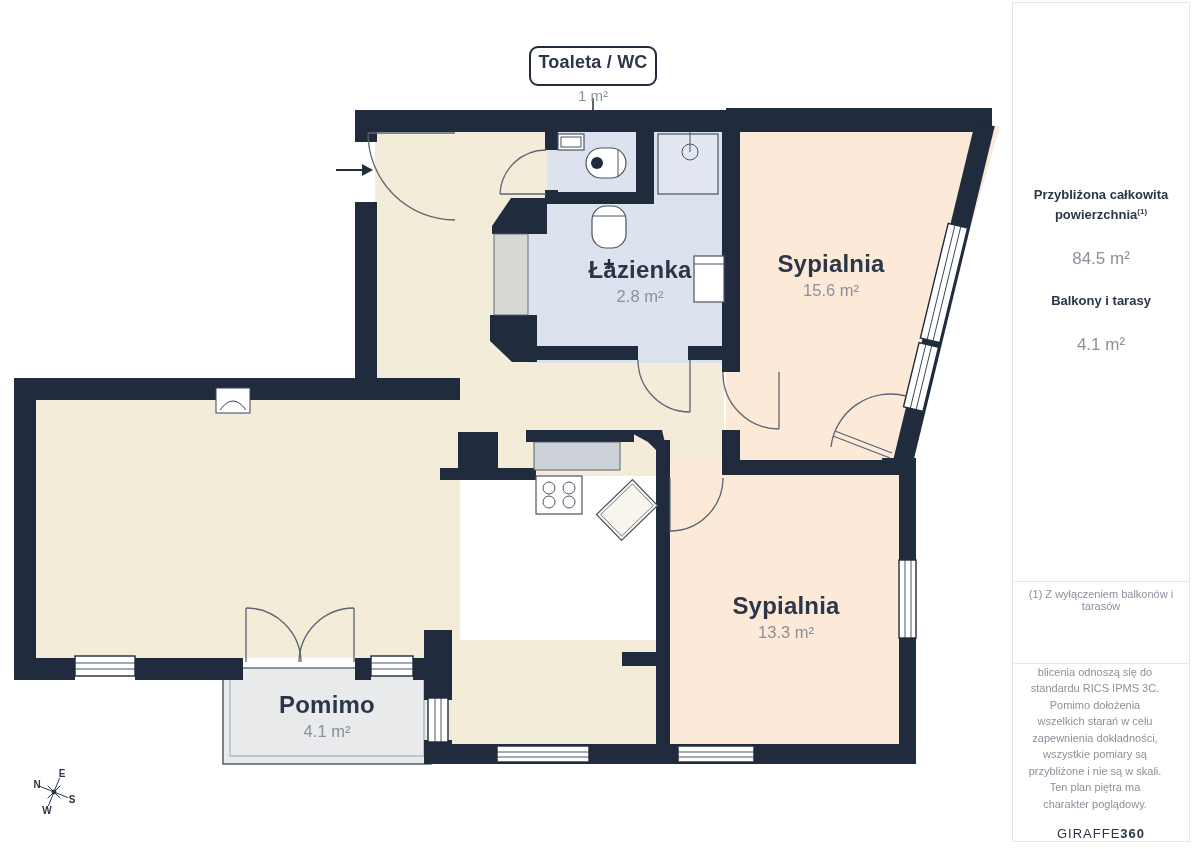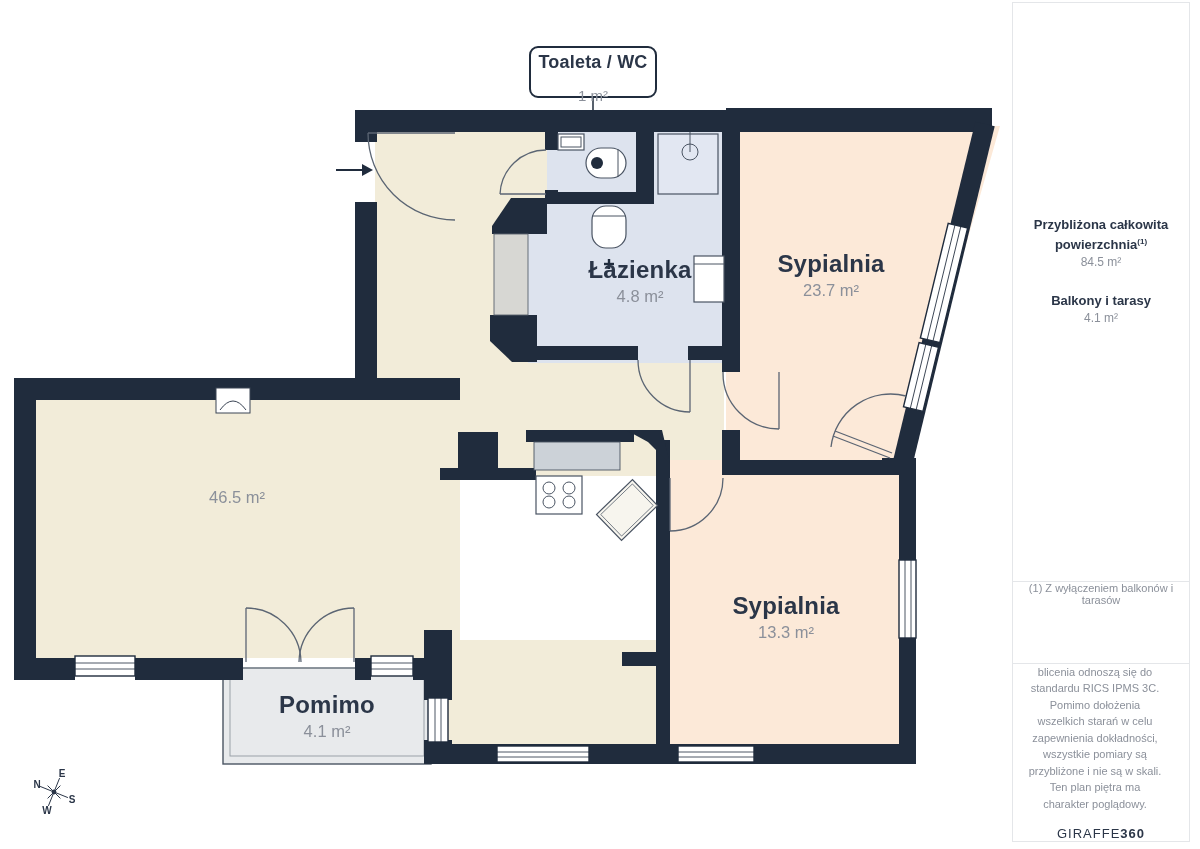--- a/index.html
+++ b/index.html
@@ -23,38 +23,38 @@
   .furn-grey{fill:#ccd2d8;stroke:var(--furnline);stroke-width:.9;}
   .furn-line{stroke:var(--furnline);stroke-width:1;fill:none;}
   .shaft{fill:#d7d7d3;stroke:#5a626e;stroke-width:.9;}
   .dark{fill:var(--wall);}
   .arrow{stroke:var(--wall);stroke-width:2;}
 
   .room-label{position:absolute;transform:translate(-50%,0);text-align:center;white-space:nowrap;}
   .room-name{font-size:24px;font-weight:bold;color:var(--accentText);letter-spacing:.2px;}
   .room-area{font-size:16.5px;color:var(--mutedText);margin-top:3px;}
 
-  .callout{position:absolute;left:529px;top:46px;width:128px;height:52px;background:#fff;
+  .callout{position:absolute;left:529px;top:46px;width:128px;height:40px;background:#fff;
            border:2.5px solid var(--wall);border-radius:9px;text-align:center;padding-top:4px;box-sizing:border-box;}
   .callout .room-name{font-size:18px;}
   .callout .room-area{font-size:15px;margin-top:14px;}
 
   .compass{position:absolute;left:10px;top:752px;width:90px;height:80px;}
   .compass span{position:absolute;transform:translate(-50%,-50%);font-size:10px;font-weight:bold;color:var(--accentText);}
 
   .sidebar{position:absolute;left:1012px;top:2px;width:178px;height:840px;box-sizing:border-box;
            border:1px solid var(--border);display:flex;flex-direction:column;background:#fff;gap:44px;}
   .sec-main{height:658px;display:flex;flex-direction:column;justify-content:center;align-items:center;
             text-align:center;box-sizing:border-box;padding:0 10px;}
   .sb-title{font-size:13px;font-weight:bold;color:var(--accentText);line-height:1.55;}
   .sb-title sup{font-size:8px;}
-  .sb-value{font-size:12px;color:var(--mutedText);margin:0 0 22px 0;}
+  .sb-value{font-size:17px;color:var(--mutedText);margin:24px 0 22px 0;}
   .sb-value.last{margin-bottom:0;}
   .sec-footnote{height:46px;box-sizing:border-box;border-top:1px solid var(--border);
-                display:flex;align-items:flex-start;justify-content:center;text-align:center;
+                display:flex;align-items:center;justify-content:center;text-align:center;
                 font-size:11px;color:var(--mutedText);padding:0 8px;}
   .sec-disclaimer{flex:1;box-sizing:border-box;border-top:1px solid var(--border);
                   display:flex;flex-direction:column;justify-content:center;align-items:center;
                   text-align:center;padding:0 13px;}
   .sec-disclaimer p{font-size:11px;color:var(--mutedText);line-height:1.5;margin:0 12px 14px 0;}
   .brand{font-size:13px;color:var(--accentText);letter-spacing:1px;}
   .brand b{font-weight:bold;}
 </style>
 </head>
 <body>
@@ -210,28 +210,27 @@
       <line x1="593" y1="98" x2="593" y2="112" stroke="#202c3d" stroke-width="1.5"></line>
     </svg>
 
     <div class="callout">
       <div class="room-name">Toaleta / WC</div>
       <div class="room-area">1 m²</div>
     </div>
 
     <div class="room-label" style="left:640px;top:256px;">
       <div class="room-name">Łazienka</div>
-      <div class="room-area">4.8 m²</div>
+      <div class="room-area">2.8 m²</div>
     </div>
     <div class="room-label" style="left:831px;top:250px;">
       <div class="room-name">Sypialnia</div>
-      <div class="room-area">23.7 m²</div>
+      <div class="room-area">15.6 m²</div>
     </div>
     <div class="room-label" style="left:237px;top:485px;">
-      <div class="room-area">46.5 m²</div>
     </div>
     <div class="room-label" style="left:786px;top:592px;">
       <div class="room-name">Sypialnia</div>
       <div class="room-area">13.3 m²</div>
     </div>
     <div class="room-label" style="left:327px;top:691px;">
       <div class="room-name">Pomimo</div>
       <div class="room-area">4.1 m²</div>
     </div>
 

